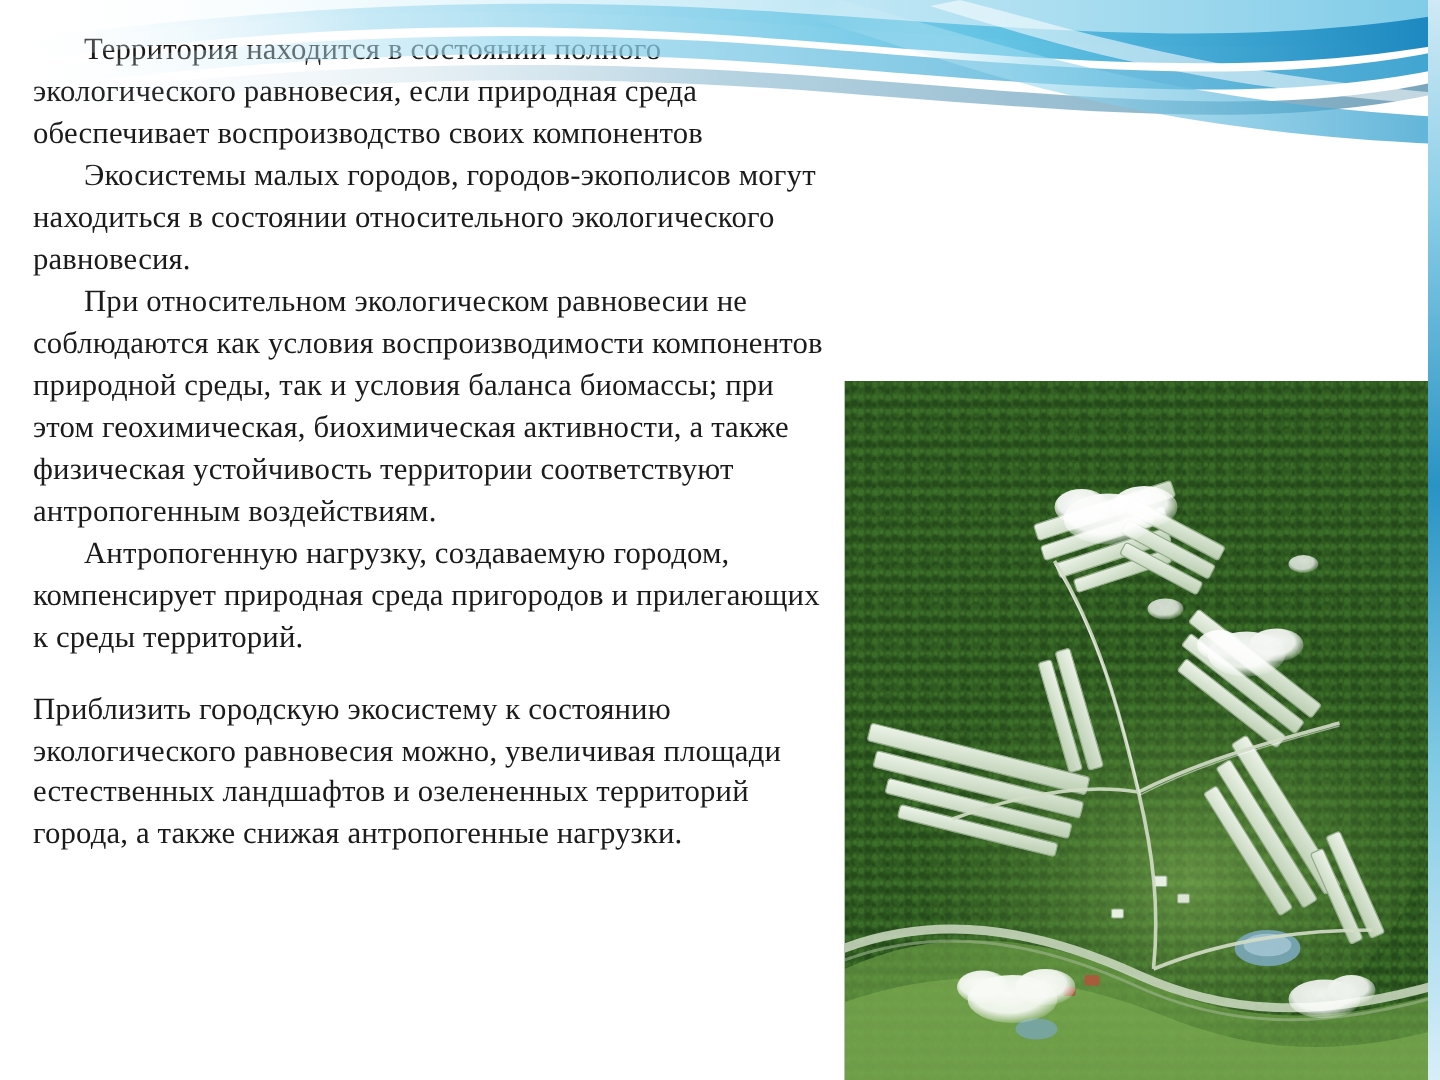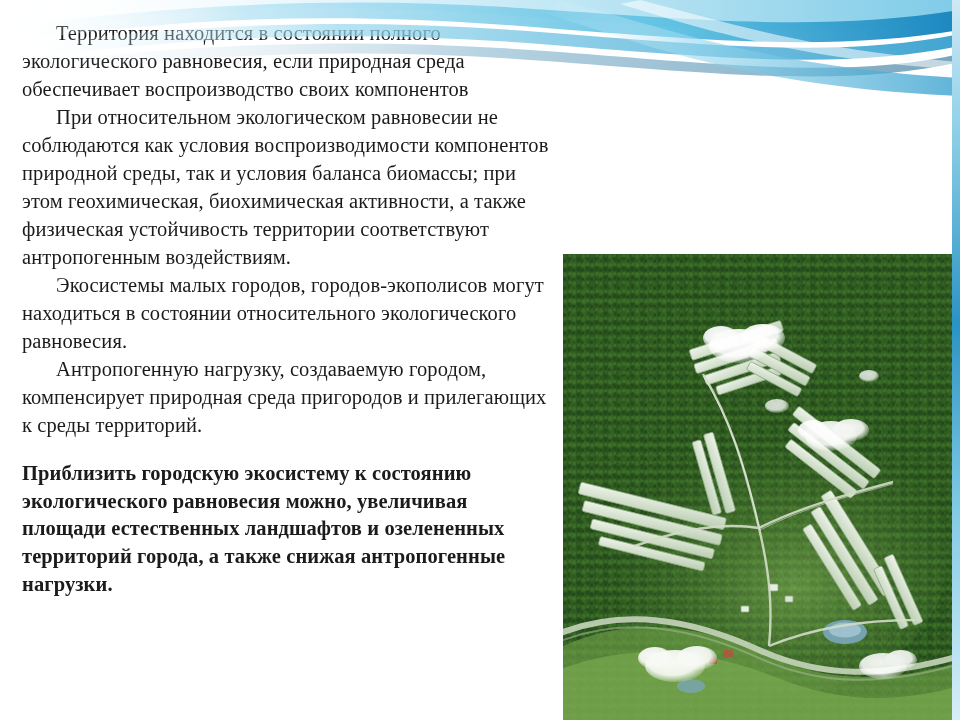--- a/index.html
+++ b/index.html
@@ -46,21 +46,20 @@
   }
   .text-col p {
     margin: 0 0 0 0;
     text-align: left;
   }
   .text-col p.indent {
     text-indent: 34px;
   }
   .text-col p.spaced {
     margin-top: 20px;
-    font-weight: bold;
   }
 
   
   .photo-wrap {
     position: absolute;
     left: 563px;
     top: 254px;
     width: 397px;
     height: 466px;
     overflow: hidden;
@@ -120,22 +119,22 @@
     <path d="M0,78 C220,50 380,48 560,62 C740,76 850,86 960,62 L960,54 C850,78 740,66 560,52 C380,38 220,40 0,66 Z" fill="url(#g4)" opacity="0.55"></path>
     <path d="M560,0 C660,26 760,66 960,78 L960,96 C740,86 640,42 540,12 Z" fill="url(#g2)" opacity="0.75"></path>
     <path d="M640,0 C720,20 800,48 960,62 L960,70 C790,58 700,28 620,4 Z" fill="#ffffff" opacity="0.55"></path>
   </svg>
 </div>
 
 <div class="slide">
 
   <div class="text-col">
     <p class="indent">Территория находится в состоянии полного экологического равновесия, если природная среда обеспечивает воспроизводство своих компонентов</p>
+    <p class="indent">Экосистемы малых городов, городов-экополисов могут находиться в состоянии относительного экологического равновесия.</p>
     <p class="indent">При относительном экологическом равновесии не соблюдаются как условия воспроизводимости компонентов природной среды, так и условия баланса биомассы; при этом геохимическая, биохимическая активности, а также физическая устойчивость территории соответствуют антропогенным воздействиям.</p>
-    <p class="indent">Экосистемы малых городов, городов-экополисов могут находиться в состоянии относительного экологического равновесия.</p>
     <p class="indent">Антропогенную нагрузку, создаваемую городом, компенсирует природная среда пригородов и прилегающих к среды территорий.</p>
     <p class="spaced">Приблизить городскую экосистему к состоянию экологического равновесия можно, увеличивая площади естественных ландшафтов и озелененных территорий города, а также снижая антропогенные нагрузки.</p>
   </div>
 
   <div class="photo-wrap">
     <div class="photo">
       <svg width="397" height="466" viewBox="0 0 397 466" xmlns="http://www.w3.org/2000/svg">
         <defs>
           <linearGradient id="forest" x1="0" y1="0" x2="0.3" y2="1">
             <stop offset="0" stop-color="#274a1b"></stop>

